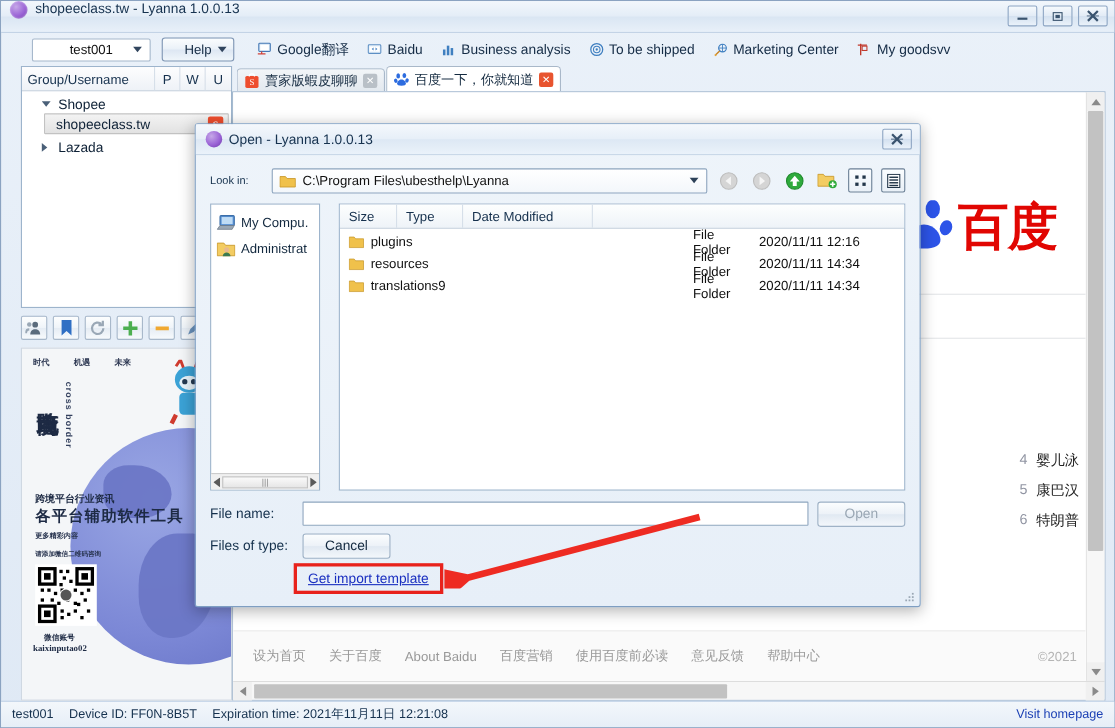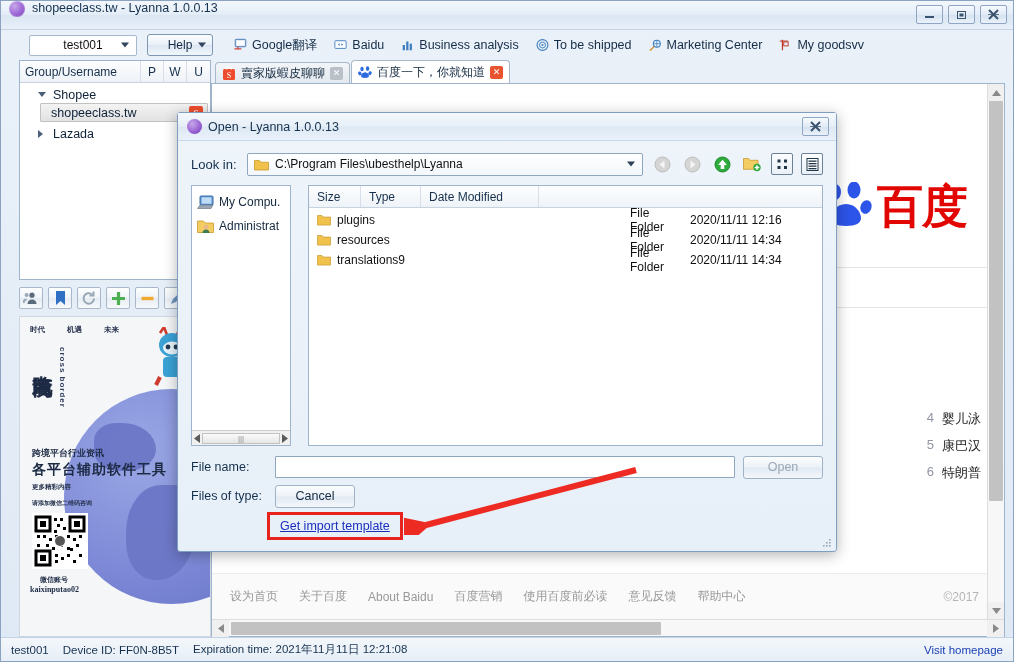--- a/index.html
+++ b/index.html
@@ -183,21 +183,21 @@
   .tab-x { width:13px;height:13px;border-radius:2px;display:flex;align-items:center;justify-content:center;color:#fff;font-size:9px;line-height:1;}
   .tab-x.grey{background:#b9c0c7;}
   .tab-x.red{background:#e8542f;}
   .tabico {width:14px;height:14px;flex:none;display:block;}
   #browser-frame {
     flex: 1; min-height:0; border: 1px solid #9db4cc; background:#fff;
     display:flex; flex-direction: column;
   }
   #browser-inner { flex:1; min-height:0; display:flex; }
   #page-area { flex:1; min-width:0; position:relative; background:#fff; overflow:hidden;}
-  .baidu-logo-wrap { position:absolute; right:20px; top:92px; display:flex; align-items:center; gap:2px; }
+  .baidu-logo-wrap { position:absolute; right:26px; top:92px; display:flex; align-items:center; gap:2px; }
   .baidu-paw { width:54px;height:50px;}
   .baidu-word { font-size:46px; font-weight:bold; color:#e10602; font-family:"DejaVu Sans",sans-serif; letter-spacing:-1px;}
   .pg-rule { position:absolute; right:0; height:1px; background:#e3e5e8;}
   .hot-item { position:absolute; right:6px; display:flex; gap:8px; font-size:13px; color:#222; white-space:nowrap;}
   .hot-item .n { color:#9195a3; }
   #page-footer {
     position:absolute; left:0; right:0; bottom:0; height:46px;
     background:#fafafa; border-top:1px solid #ececec;
     display:flex; align-items:center; padding-left:18px; gap:21px;
     font-size:12px; color:#999;
@@ -247,21 +247,21 @@
   }
   #dlg-title .t { font-size:12.5px; color:#16324f;}
   #dlg-close {
     position:absolute; right:7px; top:4px;
     width:27px;height:19px; border:1px solid #8ea6c4; border-radius:2px;
     background: linear-gradient(to bottom,#f6fafd 0%,#e2ebf6 50%,#d4e1f0 51%,#eaf2fa 100%);
     display:flex; align-items:center; justify-content:center;
   }
   #dlg-body { flex:1; min-height:0; padding: 10px 13px 10px 13px; display:flex; flex-direction:column;}
   #lookin-row { height:26px; flex:none; display:flex; align-items:center; gap:8px;}
-  #lookin-row .lbl { font-size:13px; color:#14304c; width:48px;}
+  #lookin-row .lbl { font-size:10px; color:#14304c; width:48px;}
   #lookin-combo {
     flex:1; height:23px; border:1px solid #8fa6bf; border-radius:2px;
     background:linear-gradient(to bottom,#ffffff 0%,#f3f7fb 100%);
     display:flex; align-items:center; padding:0 6px; position:relative; gap:6px;
     font-size:12px; color:#111;
   }
   #lookin-combo .caret { position:absolute; right:7px; top:50%; transform:translateY(-50%);
     width:0;height:0;border-left:4px solid transparent;border-right:4px solid transparent;border-top:5px solid #2d4158;}
   .dlgtool { width:22px;height:22px;flex:none;display:flex;align-items:center;justify-content:center;}
   .dlgtool.boxed { border:1px solid #6c8096; border-radius:2px; background:linear-gradient(to bottom,#fbfdff,#e9f0f7);}
@@ -602,21 +602,21 @@
             </div>
 
             <div id="page-footer">
               <span>设为首页</span>
               <span>关于百度</span>
               <span>About Baidu</span>
               <span>百度营销</span>
               <span>使用百度前必读</span>
               <span>意见反馈</span>
               <span>帮助中心</span>
-              <span class="copy">©2017</span>
+              <span class="copy">©2021</span>
             </div>
           </div>
 
           <div id="vscroll">
             <div class="sb-arrow">
               <svg width="9" height="6" viewBox="0 0 9 6">
                   <path d="M4.5 0 L9 6 H0 Z" fill="#8a8a8a"></path>
                 </svg>
             </div>
             <div class="sb-track">

